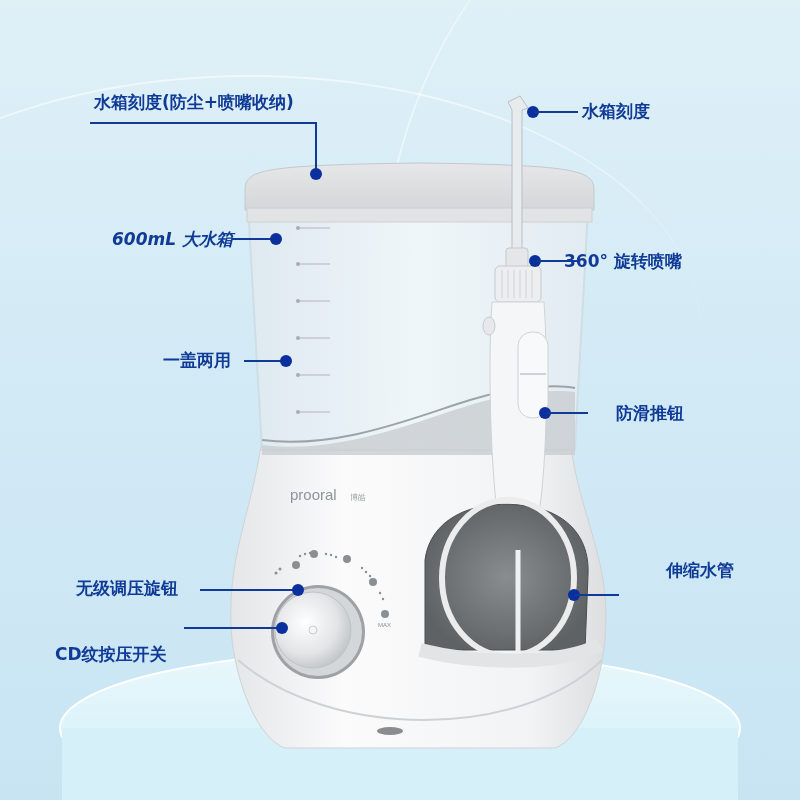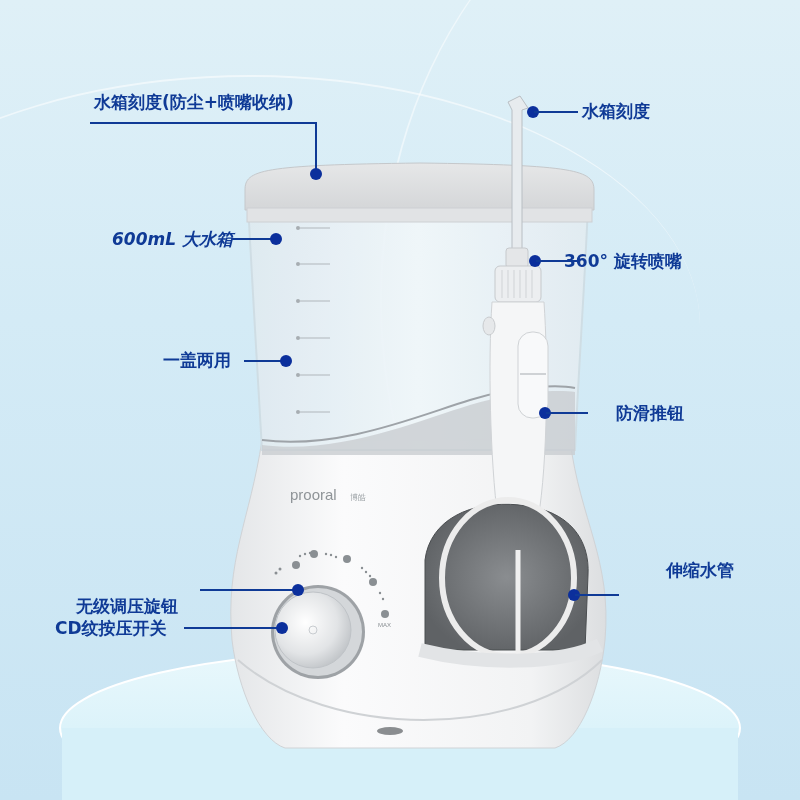--- a/index.html
+++ b/index.html
@@ -178,27 +178,27 @@
     <div class="dot" style="left:280px; top:355px;"></div>
   </div>
 
   <div class="callout">
     <div class="dot" style="left:539px; top:407px;"></div>
     <div class="line" style="left:546px; top:412px; width:42px;"></div>
     <span class="label" style="left:592px; top:403px;margin-left:24px;">防滑推钮</span>
   </div>
 
   <div class="callout">
-    <span class="label" style="left:76px; top:596px;">无级调压旋钮</span>
+    <span class="label" style="left:76px; top:578px;">无级调压旋钮</span>
     <div class="line" style="left:200px; top:589px; width:94px;"></div>
     <div class="dot" style="left:292px; top:584px;"></div>
   </div>
 
   <div class="callout">
-    <span class="label" style="left:55px; top:618px;">CD纹按压开关</span>
+    <span class="label" style="left:55px; top:644px;">CD纹按压开关</span>
     <div class="line" style="left:184px; top:627px; width:94px;"></div>
     <div class="dot" style="left:276px; top:622px;"></div>
   </div>
 
   <div class="callout">
     <div class="dot" style="left:568px; top:589px;"></div>
     <div class="line" style="left:575px; top:594px; width:44px;"></div>
     <span class="label" style="left:622px; top:560px;margin-left:44px;">伸缩水管</span>
   </div>
 

